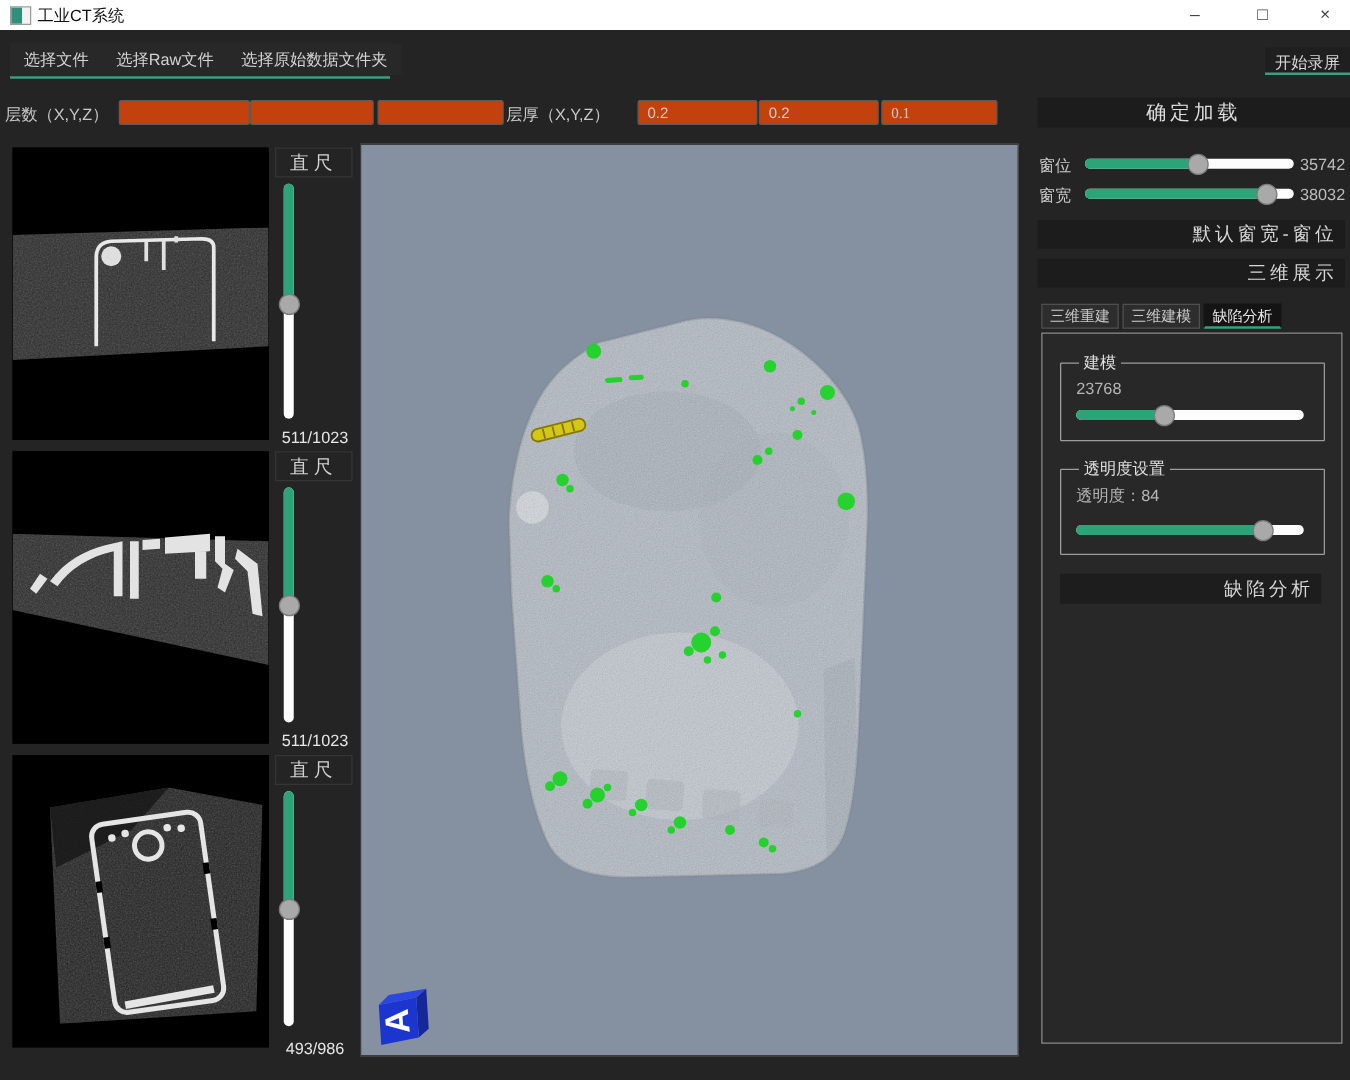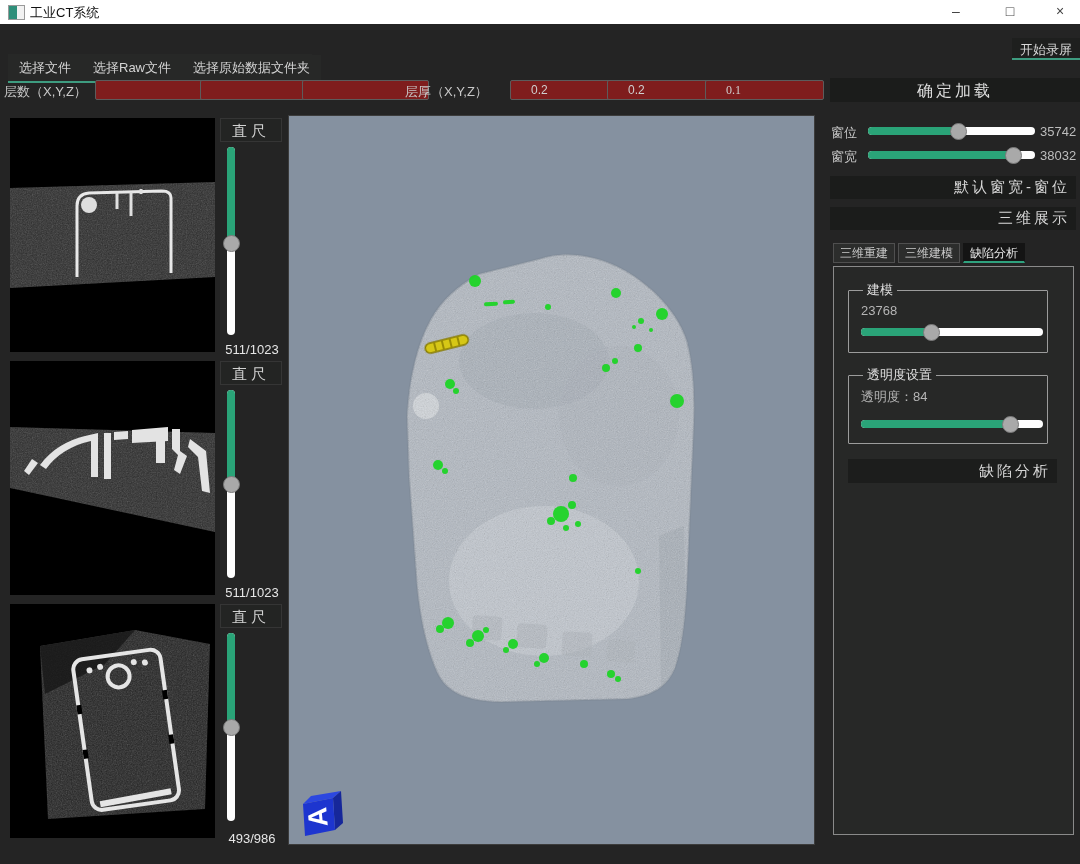--- a/index.html
+++ b/index.html
@@ -5,26 +5,26 @@
   html,body{margin:0;padding:0;background:#4a4a4a;}
   #app{position:relative;width:1080px;height:864px;background:#242424;overflow:hidden;
        font-family:"Liberation Sans","DejaVu Sans",sans-serif;}
   
   .titlebar{position:absolute;left:0;top:0;width:1080px;height:24px;background:#ffffff;}
   .app-icon{position:absolute;left:8px;top:5px;width:15px;height:13px;border:1px solid #9a9a9a;background:linear-gradient(90deg,#2f8f7a 0 55%,#f2f2f2 55% 100%);}
   .title-text{position:absolute;left:30px;top:4px;font-size:13px;color:#111;}
   .win-btn{position:absolute;top:0;width:46px;height:24px;text-align:center;line-height:22px;font-size:14px;color:#444;cursor:default;}
   .win-min{left:933px}.win-max{left:987px}.win-close{left:1037px}
   
-  .file-strip{position:absolute;left:8px;top:34px;width:304px;height:27px;background:#272827;border-bottom:2px solid #3e9c80;display:flex;align-items:center;margin-top:20px;}
+  .file-strip{position:absolute;left:8px;top:34px;width:304px;height:27px;background:#272827;border-bottom:2px solid #3e9c80;display:flex;align-items:center;}
   .tb-btn{height:25px;line-height:25px;padding:0 11px;font-size:13px;color:#d4d4d4;background:#272827;border:none;white-space:nowrap;}
   .record-btn{position:absolute;left:1012px;top:38px;width:68px;height:22px;line-height:22px;background:#1e1f1e;color:#d8d8d8;font-size:13px;text-align:center;border:none;border-bottom:2px solid #3e9c80;}
   
   .p-label{position:absolute;top:83px;font-size:13px;color:#c9c9c9;}
-  .inp{position:absolute;top:80px;height:18px;background:#7f1d1d;border:1px solid #5c5c5c;border-radius:2px;color:#cfcfcf;font-size:12px;padding:0 20px;box-sizing:content-box;}
+  .inp{position:absolute;top:80px;height:18px;background:#c2410c;border:1px solid #5c5c5c;border-radius:2px;color:#cfcfcf;font-size:12px;padding:0 7px;box-sizing:content-box;}
   .load-btn{position:absolute;left:830px;top:78px;width:250px;height:24px;background:#1b1c1b;color:#dddddd;font-size:16px;letter-spacing:3px;border:none;text-align:center;line-height:24px;}
   
   .ct-view{position:absolute;left:10px;width:205px;height:234px;background:#000;}
   .ruler-btn{position:absolute;left:220px;width:62px;height:24px;background:#232423;color:#d2d2d2;font-size:15px;letter-spacing:4px;border:1px solid #353535;text-align:center;line-height:22px;box-sizing:border-box;}
   .vslider{position:absolute;left:227px;width:8px;height:188px;background:#fdfdfd;border-radius:4px;}
   .vslider .fill{position:absolute;top:0;left:0;right:0;height:var(--pct,50%);background:#2aa478;border-radius:4px;}
   .vslider .knob{position:absolute;left:50%;top:var(--pct,50%);width:17px;height:17px;margin:-8px 0 0 -8.5px;border-radius:50%;background:#a9a9a9;border:1px solid #7a7a7a;box-sizing:border-box;}
   .slice-label{position:absolute;left:219px;width:66px;font-size:13px;color:#e6e6e6;text-align:center;}
   
   .viewport{position:absolute;left:288px;top:115px;width:527px;height:730px;background:#8591a0;border:1px solid #3c3c3c;box-sizing:border-box;}
@@ -32,21 +32,21 @@
   .rp-label{position:absolute;font-size:13px;color:#c9c9c9;}
   .rp-value{position:absolute;font-size:13px;color:#bdbdbd;}
   .hslider{position:absolute;height:8px;background:#fdfdfd;border-radius:4px;}
   .hslider .fill{position:absolute;top:0;bottom:0;left:0;width:var(--pct,50%);background:#2aa478;border-radius:4px;}
   .hslider .knob{position:absolute;top:50%;left:var(--pct,50%);width:17px;height:17px;margin:-8.5px 0 0 -8.5px;border-radius:50%;background:#a9a9a9;border:1px solid #7a7a7a;box-sizing:border-box;}
   .panel-btn{position:absolute;background:#1b1c1b;color:#d6d6d6;font-size:15px;letter-spacing:3px;border:none;text-align:right;}
   .tabbar{position:absolute;left:833px;top:243px;height:22px;display:flex;}
   .tab{height:20px;line-height:19px;padding:0 6px;font-size:12px;color:#c9c9c9;background:#2c2d2c;border:1px solid #4f4f4f;margin-right:3px;box-sizing:border-box;}
   .tab.active{background:#141414;border-color:#141414;border-bottom:2px solid #2fa27e;color:#e8e8e8;}
   .rp-container{position:absolute;left:833px;top:266px;width:241px;height:569px;border:1px solid #8a8a8a;background:#272827;box-sizing:border-box;}
-  fieldset.grp{position:absolute;border:1px solid #9c9c9c;border-radius:1px;margin:0;padding:0 2px 8px 10px;background:transparent;}
+  fieldset.grp{position:absolute;border:1px solid #9c9c9c;border-radius:1px;margin:0;padding:0 14px 8px 10px;background:transparent;}
   fieldset.grp legend{font-size:13px;color:#e0e0e0;padding:0 4px;margin-left:4px;}
   .grp-val{font-size:13px;color:#b5b5b5;margin:4px 0 10px 2px;}
   .grp-slider{position:relative;height:8px;background:#fdfdfd;border-radius:4px;margin:0 2px;}
   .grp-slider .fill{position:absolute;top:0;bottom:0;left:0;width:var(--pct,50%);background:#2aa478;border-radius:4px;}
   .grp-slider .knob{position:absolute;top:50%;left:var(--pct,50%);width:17px;height:17px;margin:-8.5px 0 0 -8.5px;border-radius:50%;background:#a9a9a9;border:1px solid #7a7a7a;box-sizing:border-box;}
 </style>
 </head>
 <body>
 
 <div id="app">

